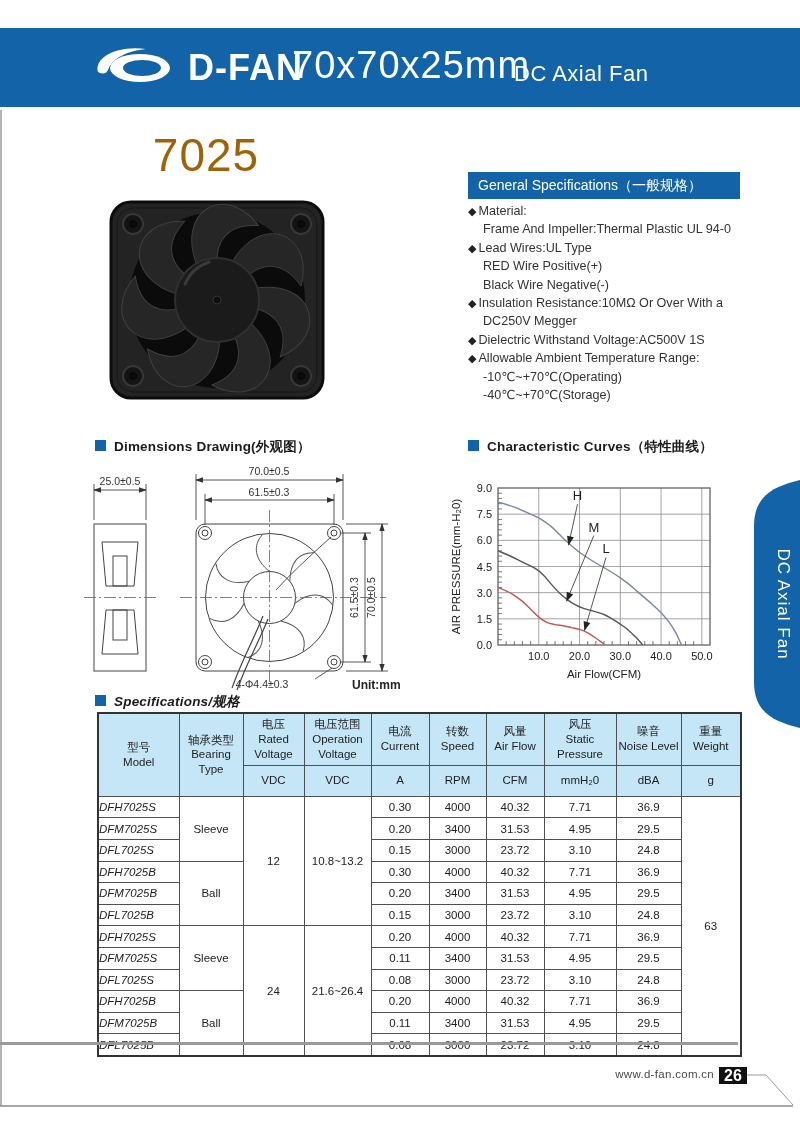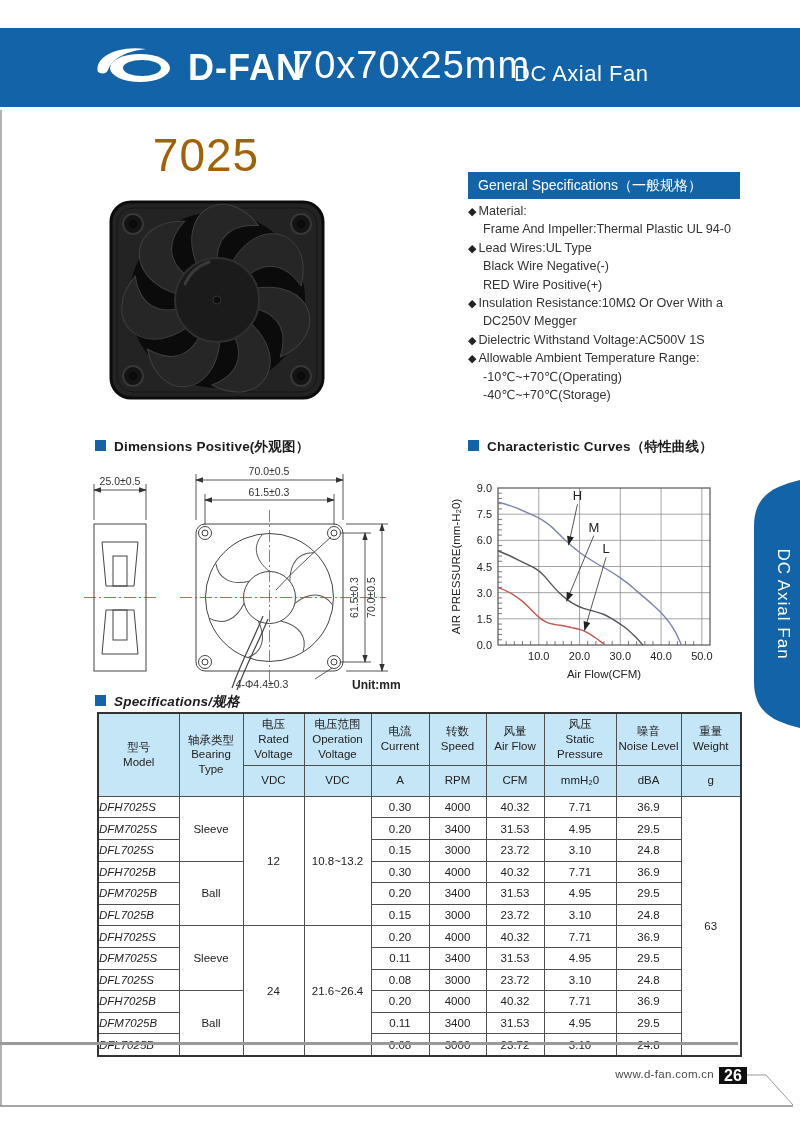--- a/index.html
+++ b/index.html
@@ -103,32 +103,32 @@
       <circle cx="28" cy="182" r="4" fill="#0a0a0a"></circle>
         <circle cx="196" cy="182" r="4" fill="#0a0a0a"></circle>
     </g>
   </svg>
 
   <div class="gs-title">General Specifications（一般规格）</div>
   <div class="gs-list" id="gs-list">
       <div class="gs-line"><span class="diamond">◆</span><span>Material:</span></div>
       <div class="gs-line cont"><span>Frame And Impeller:Thermal Plastic UL 94-0</span></div>
       <div class="gs-line"><span class="diamond">◆</span><span>Lead Wires:UL Type</span></div>
+      <div class="gs-line cont"><span>RED Wire Positive(+)</span></div>
       <div class="gs-line cont"><span>Black Wire Negative(-)</span></div>
-      <div class="gs-line cont"><span>RED Wire Positive(+)</span></div>
       <div class="gs-line"><span class="diamond">◆</span><span>Insulation Resistance:10MΩ Or Over With a</span></div>
       <div class="gs-line cont"><span>DC250V Megger</span></div>
       <div class="gs-line"><span class="diamond">◆</span><span>Dielectric Withstand Voltage:AC500V 1S</span></div>
       <div class="gs-line"><span class="diamond">◆</span><span>Allowable Ambient Temperature Range:</span></div>
       <div class="gs-line cont"><span>-10℃~+70℃(Operating)</span></div>
       <div class="gs-line cont"><span>-40℃~+70℃(Storage)</span></div>
     </div>
 
   <div class="sec-head" id="head-dim">
-    <span class="sq"></span><span>Dimensions Positive(外观图）</span>
+    <span class="sq"></span><span>Dimensions Drawing(外观图）</span>
   </div>
   <div class="sec-head" id="head-curves">
     <span class="sq"></span><span>Characteristic Curves（特性曲线）</span>
   </div>
   <div class="sec-head" id="head-spec">
     <span class="sq"></span><span>Specifications/规格</span>
   </div>
 
   <svg id="dim-svg" width="370" height="236" viewBox="0 0 370 236">
     <defs>

